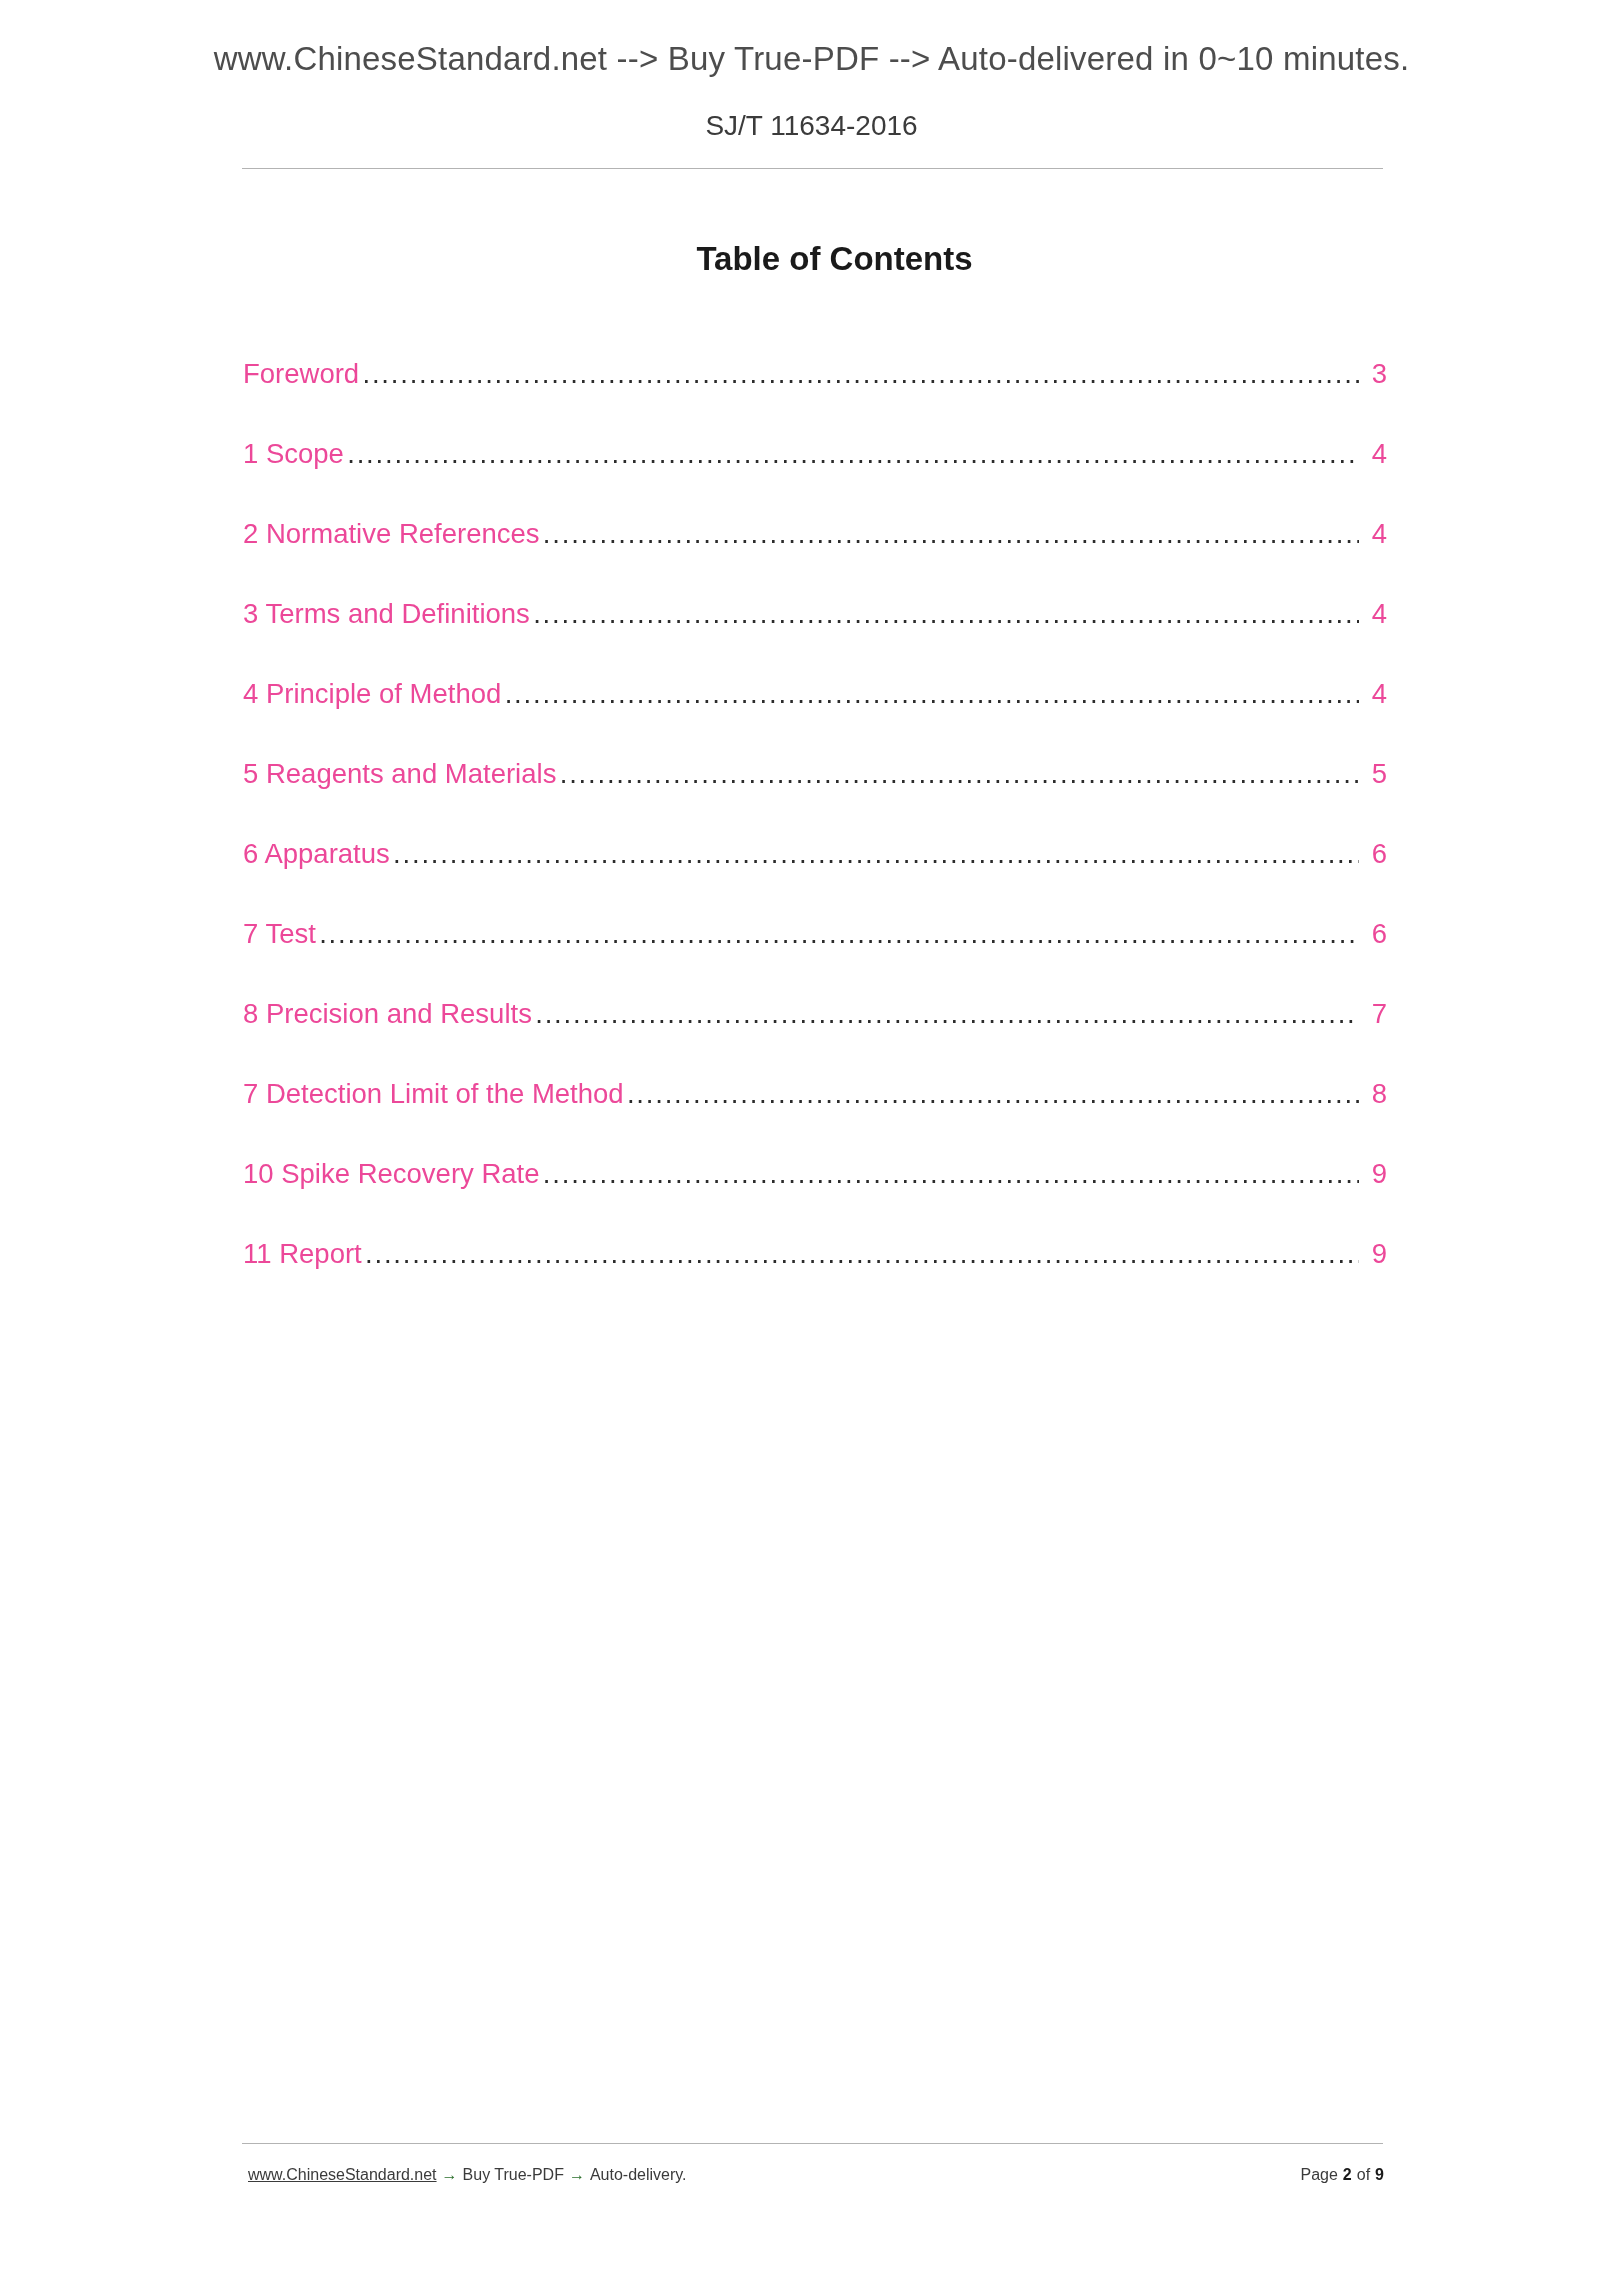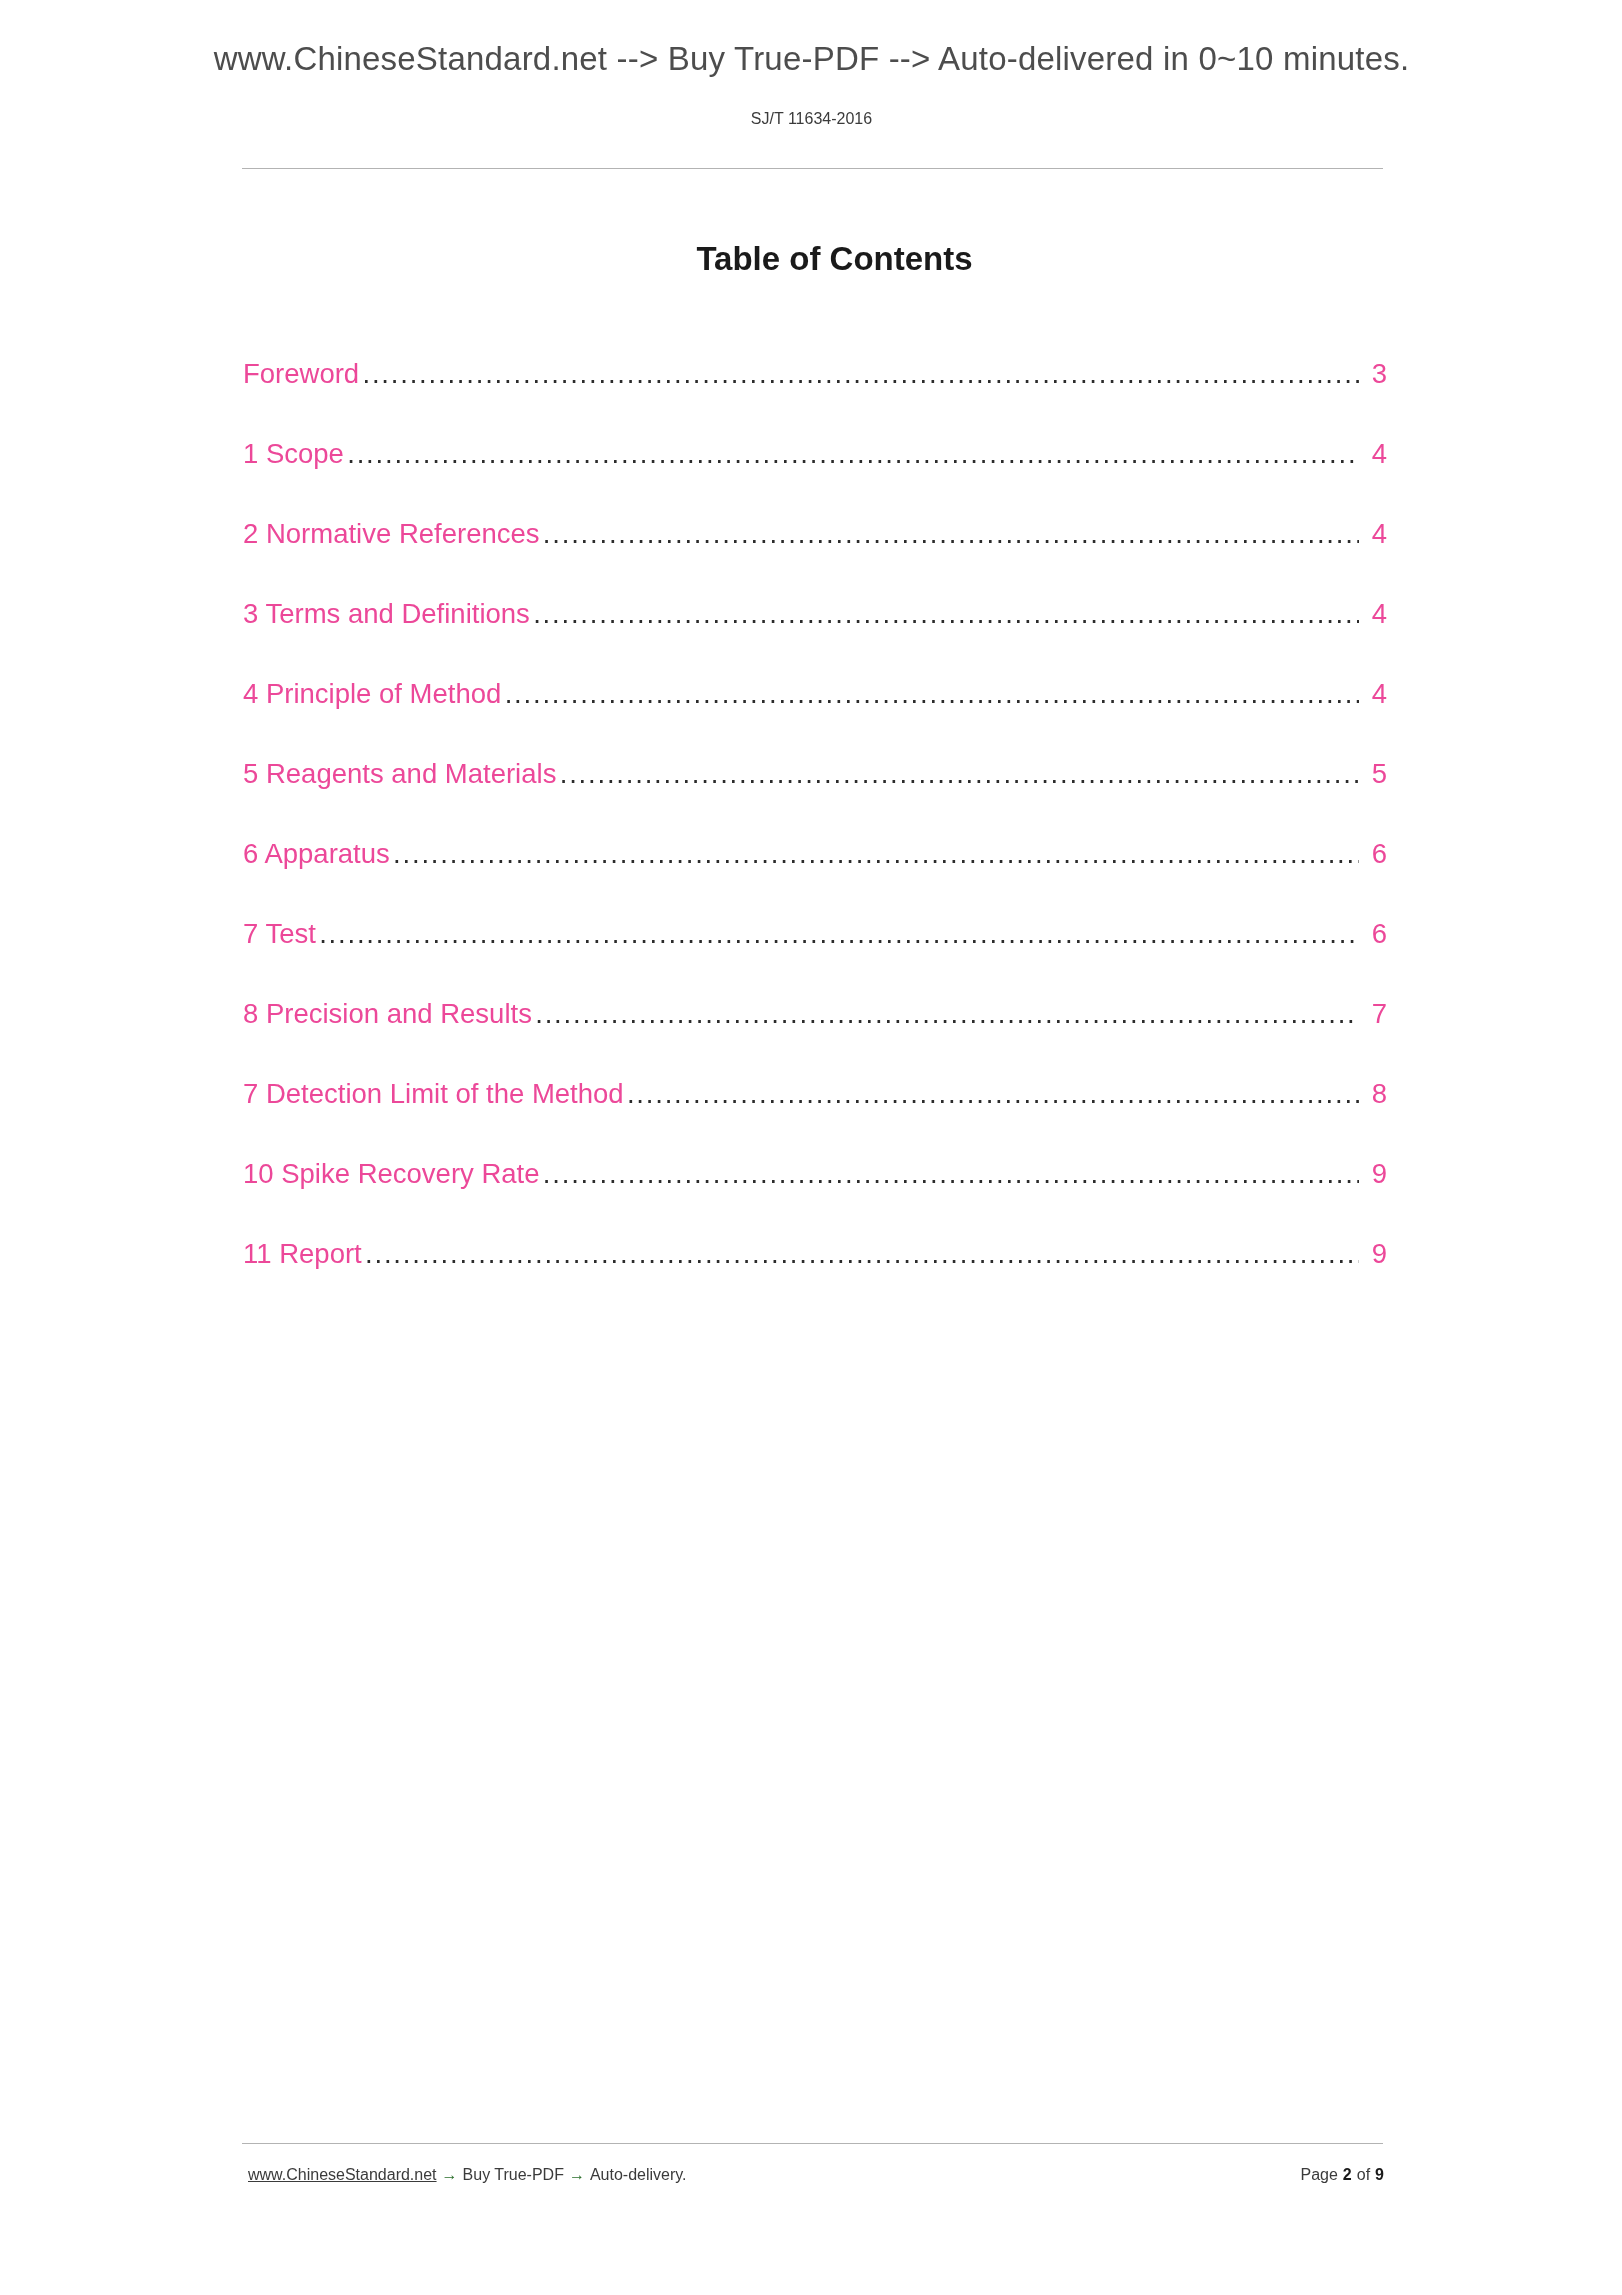--- a/index.html
+++ b/index.html
@@ -29,21 +29,21 @@
     color: #4d4d4d;
     letter-spacing: 0.2px;
     white-space: nowrap;
   }
   .std-code {
     position: absolute;
     top: 110px;
     left: 0;
     width: 100%;
     text-align: center;
-    font-size: 16px;
+    font-size: 28px;
     color: #3b3b3b;
   }
   .header-rule {
     position: absolute;
     top: 168px;
     left: 242px;
     width: 1141px;
     height: 0.8px;
     background: #b3b3b3;
   }

